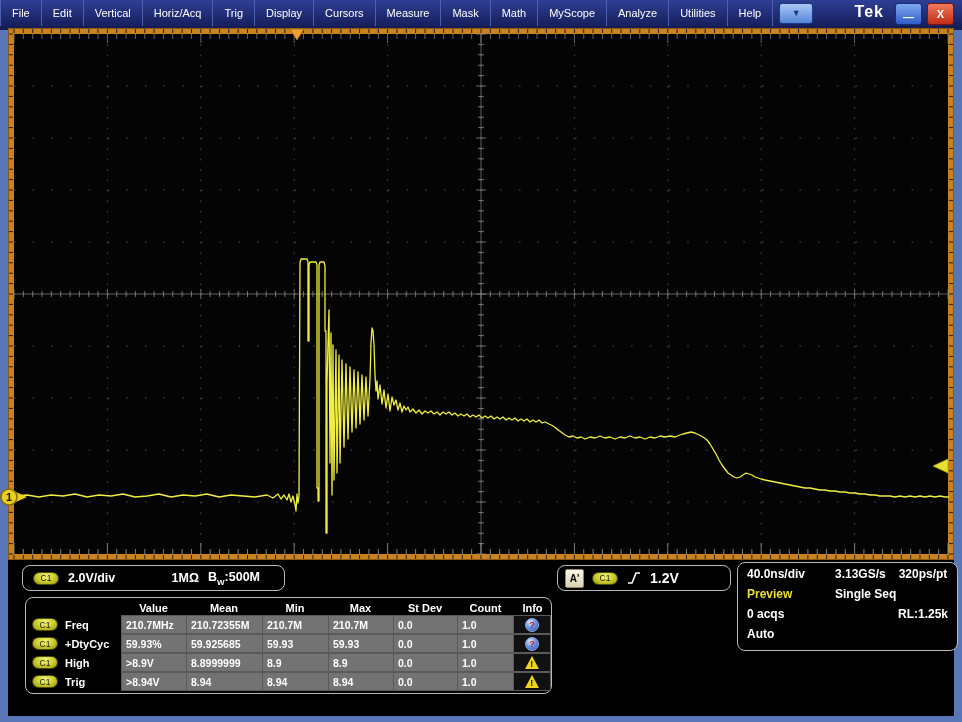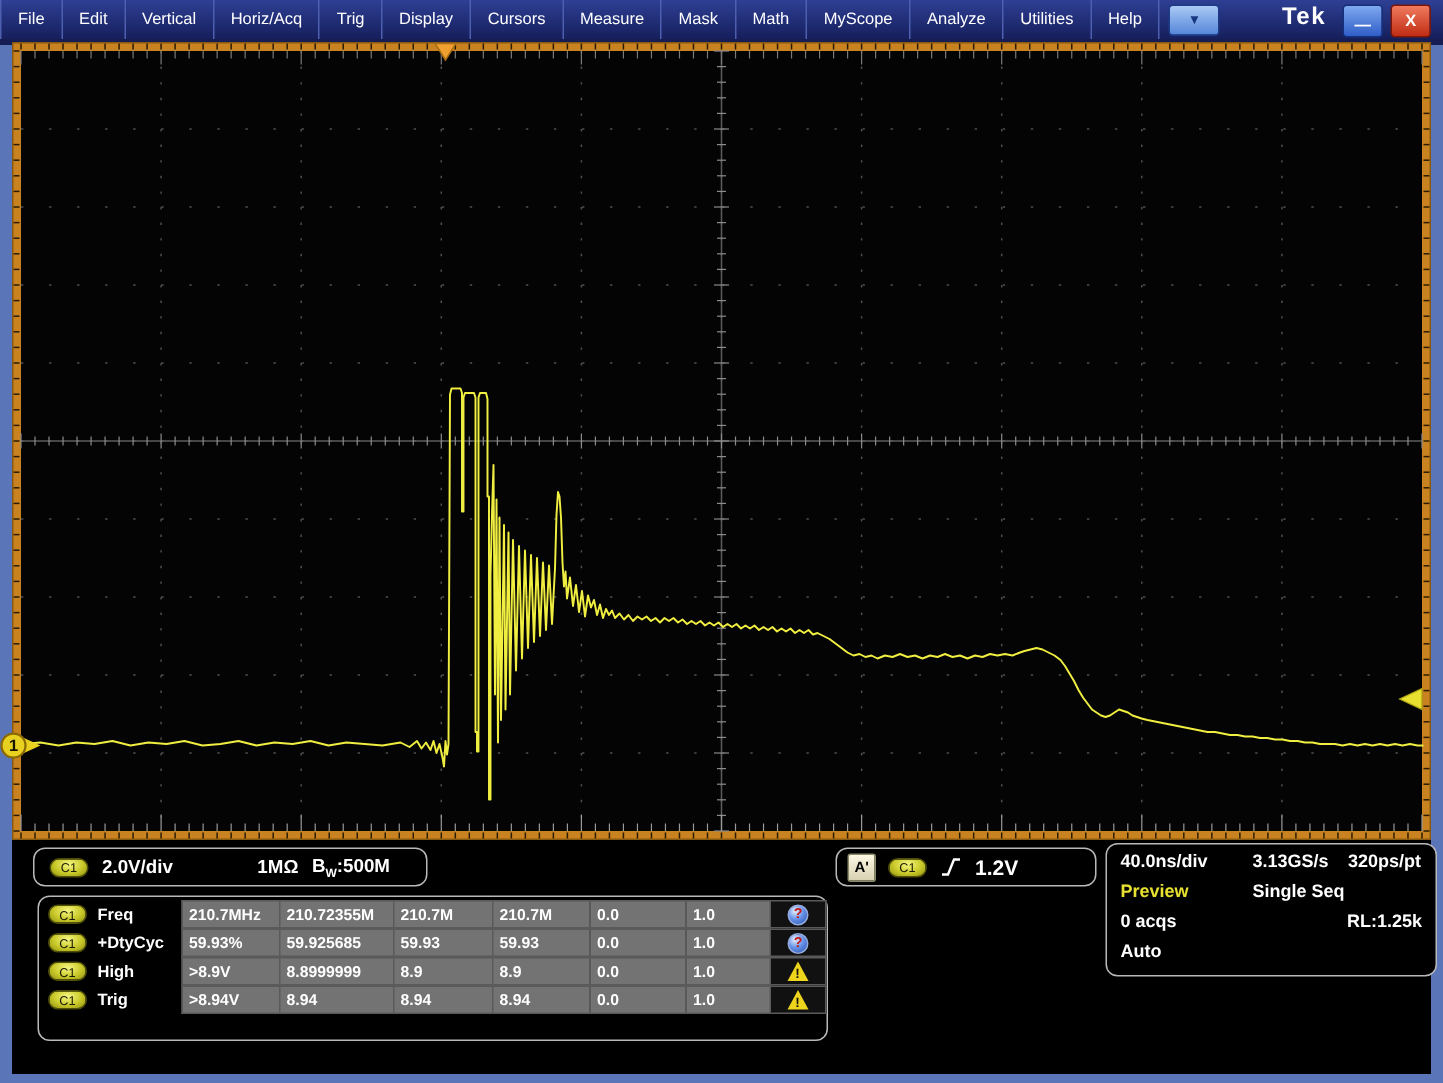--- a/index.html
+++ b/index.html
@@ -868,20 +868,30 @@
     <span class="hz-preview">Preview</span>
     <span>Single Seq</span>
     <span></span>
     <span>0 acqs</span>
     <span></span>
     <span class="hz-right">RL:1.25k</span>
     <span>Auto</span>
   </div>
 
   <div class="readout-box meas-table">
+    <div class="m-row m-head">
+        <span></span>
+        <span class="m-hcell">Value</span>
+        <span class="m-hcell">Mean</span>
+        <span class="m-hcell">Min</span>
+        <span class="m-hcell">Max</span>
+        <span class="m-hcell">St Dev</span>
+        <span class="m-hcell">Count</span>
+        <span class="m-hcell">Info</span>
+      </div>
     <div id="meas-rows">
         <div class="m-row">
           <div class="m-label">
             <span class="c1-badge">C1</span>
             <span>Freq</span>
           </div>
           <div class="m-cell">210.7MHz</div>
           <div class="m-cell">210.72355M</div>
           <div class="m-cell">210.7M</div>
           <div class="m-cell">210.7M</div>

